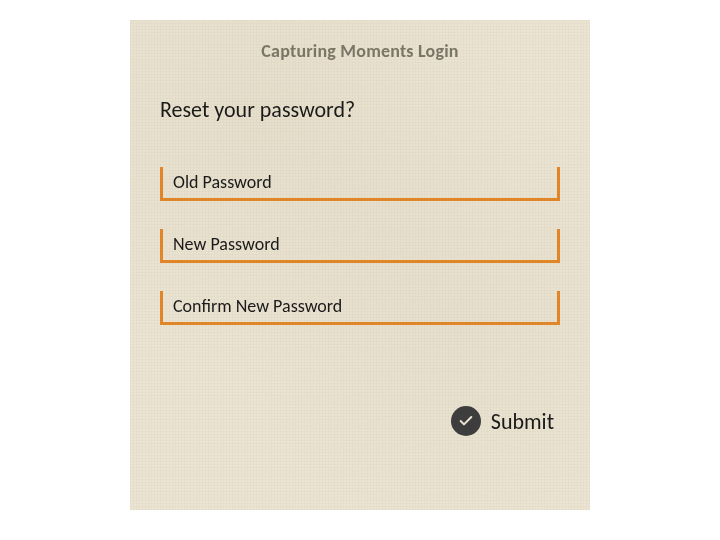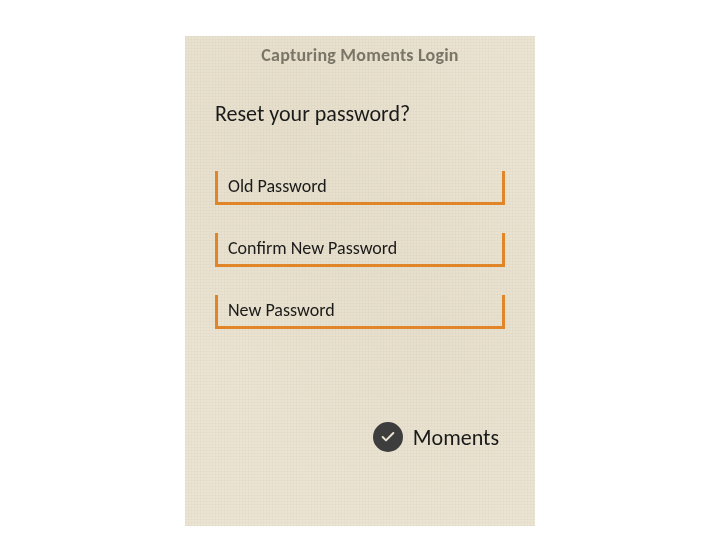--- a/index.html
+++ b/index.html
@@ -10,30 +10,30 @@
     body {
       width: 720px;
       height: 540px;
       background: #ffffff;
       font-family: Calibri, Arial, sans-serif;
       display: flex;
       align-items: flex-start;
       justify-content: center;
     }
     .panel {
-      width: 350px;
+      width: 460px;
       height: 490px;
-      margin-top: 36px;
+      margin-top: 20px;
       background-color: #ebe4d3;
       background-image: 
         repeating-linear-gradient(0deg, rgba(180,170,140,0.08) 0px, rgba(180,170,140,0.08) 1px, transparent 1px, transparent 3px),
         repeating-linear-gradient(90deg, rgba(180,170,140,0.08) 0px, rgba(180,170,140,0.08) 1px, transparent 1px, transparent 3px),
         radial-gradient(circle at 30% 20%, rgba(200,190,160,0.15), transparent 50%),
         radial-gradient(circle at 70% 60%, rgba(190,180,150,0.1), transparent 50%);
-      padding: 8px 30px 20px 30px;
+      padding: 20px 30px 20px 30px;
       position: relative;
     }
     .title {
       text-align: center;
       font-size: 18px;
       font-weight: bold;
       color: #7a7667;
       margin-bottom: 34px;
       letter-spacing: 0.2px;
     }
@@ -98,28 +98,28 @@
 
 <div class="panel">
   <div class="title">Capturing Moments Login</div>
   <div class="subtitle">Reset your password?</div>
 
   <div class="field">
     <input type="password" placeholder="Old Password" style="">
   </div>
 
   <div class="field">
-    <input type="password" placeholder="Confirm New Password" style="">
+    <input type="password" placeholder="New Password" style="">
   </div>
 
   <div class="field">
-    <input type="password" placeholder="New Password" style="">
+    <input type="password" placeholder="Confirm New Password" style="">
   </div>
 
   <div class="submit-area">
     <span class="check-circle">
       <svg viewBox="0 0 24 24" fill="none" stroke="#ebe4d3" stroke-width="3" stroke-linecap="round" stroke-linejoin="round">
         <polyline points="4 12 9 17 20 6"></polyline>
       </svg>
     </span>
-    <span class="submit-label">Moments</span>
+    <span class="submit-label">Submit</span>
   </div>
 </div>
 
 </body></html>

